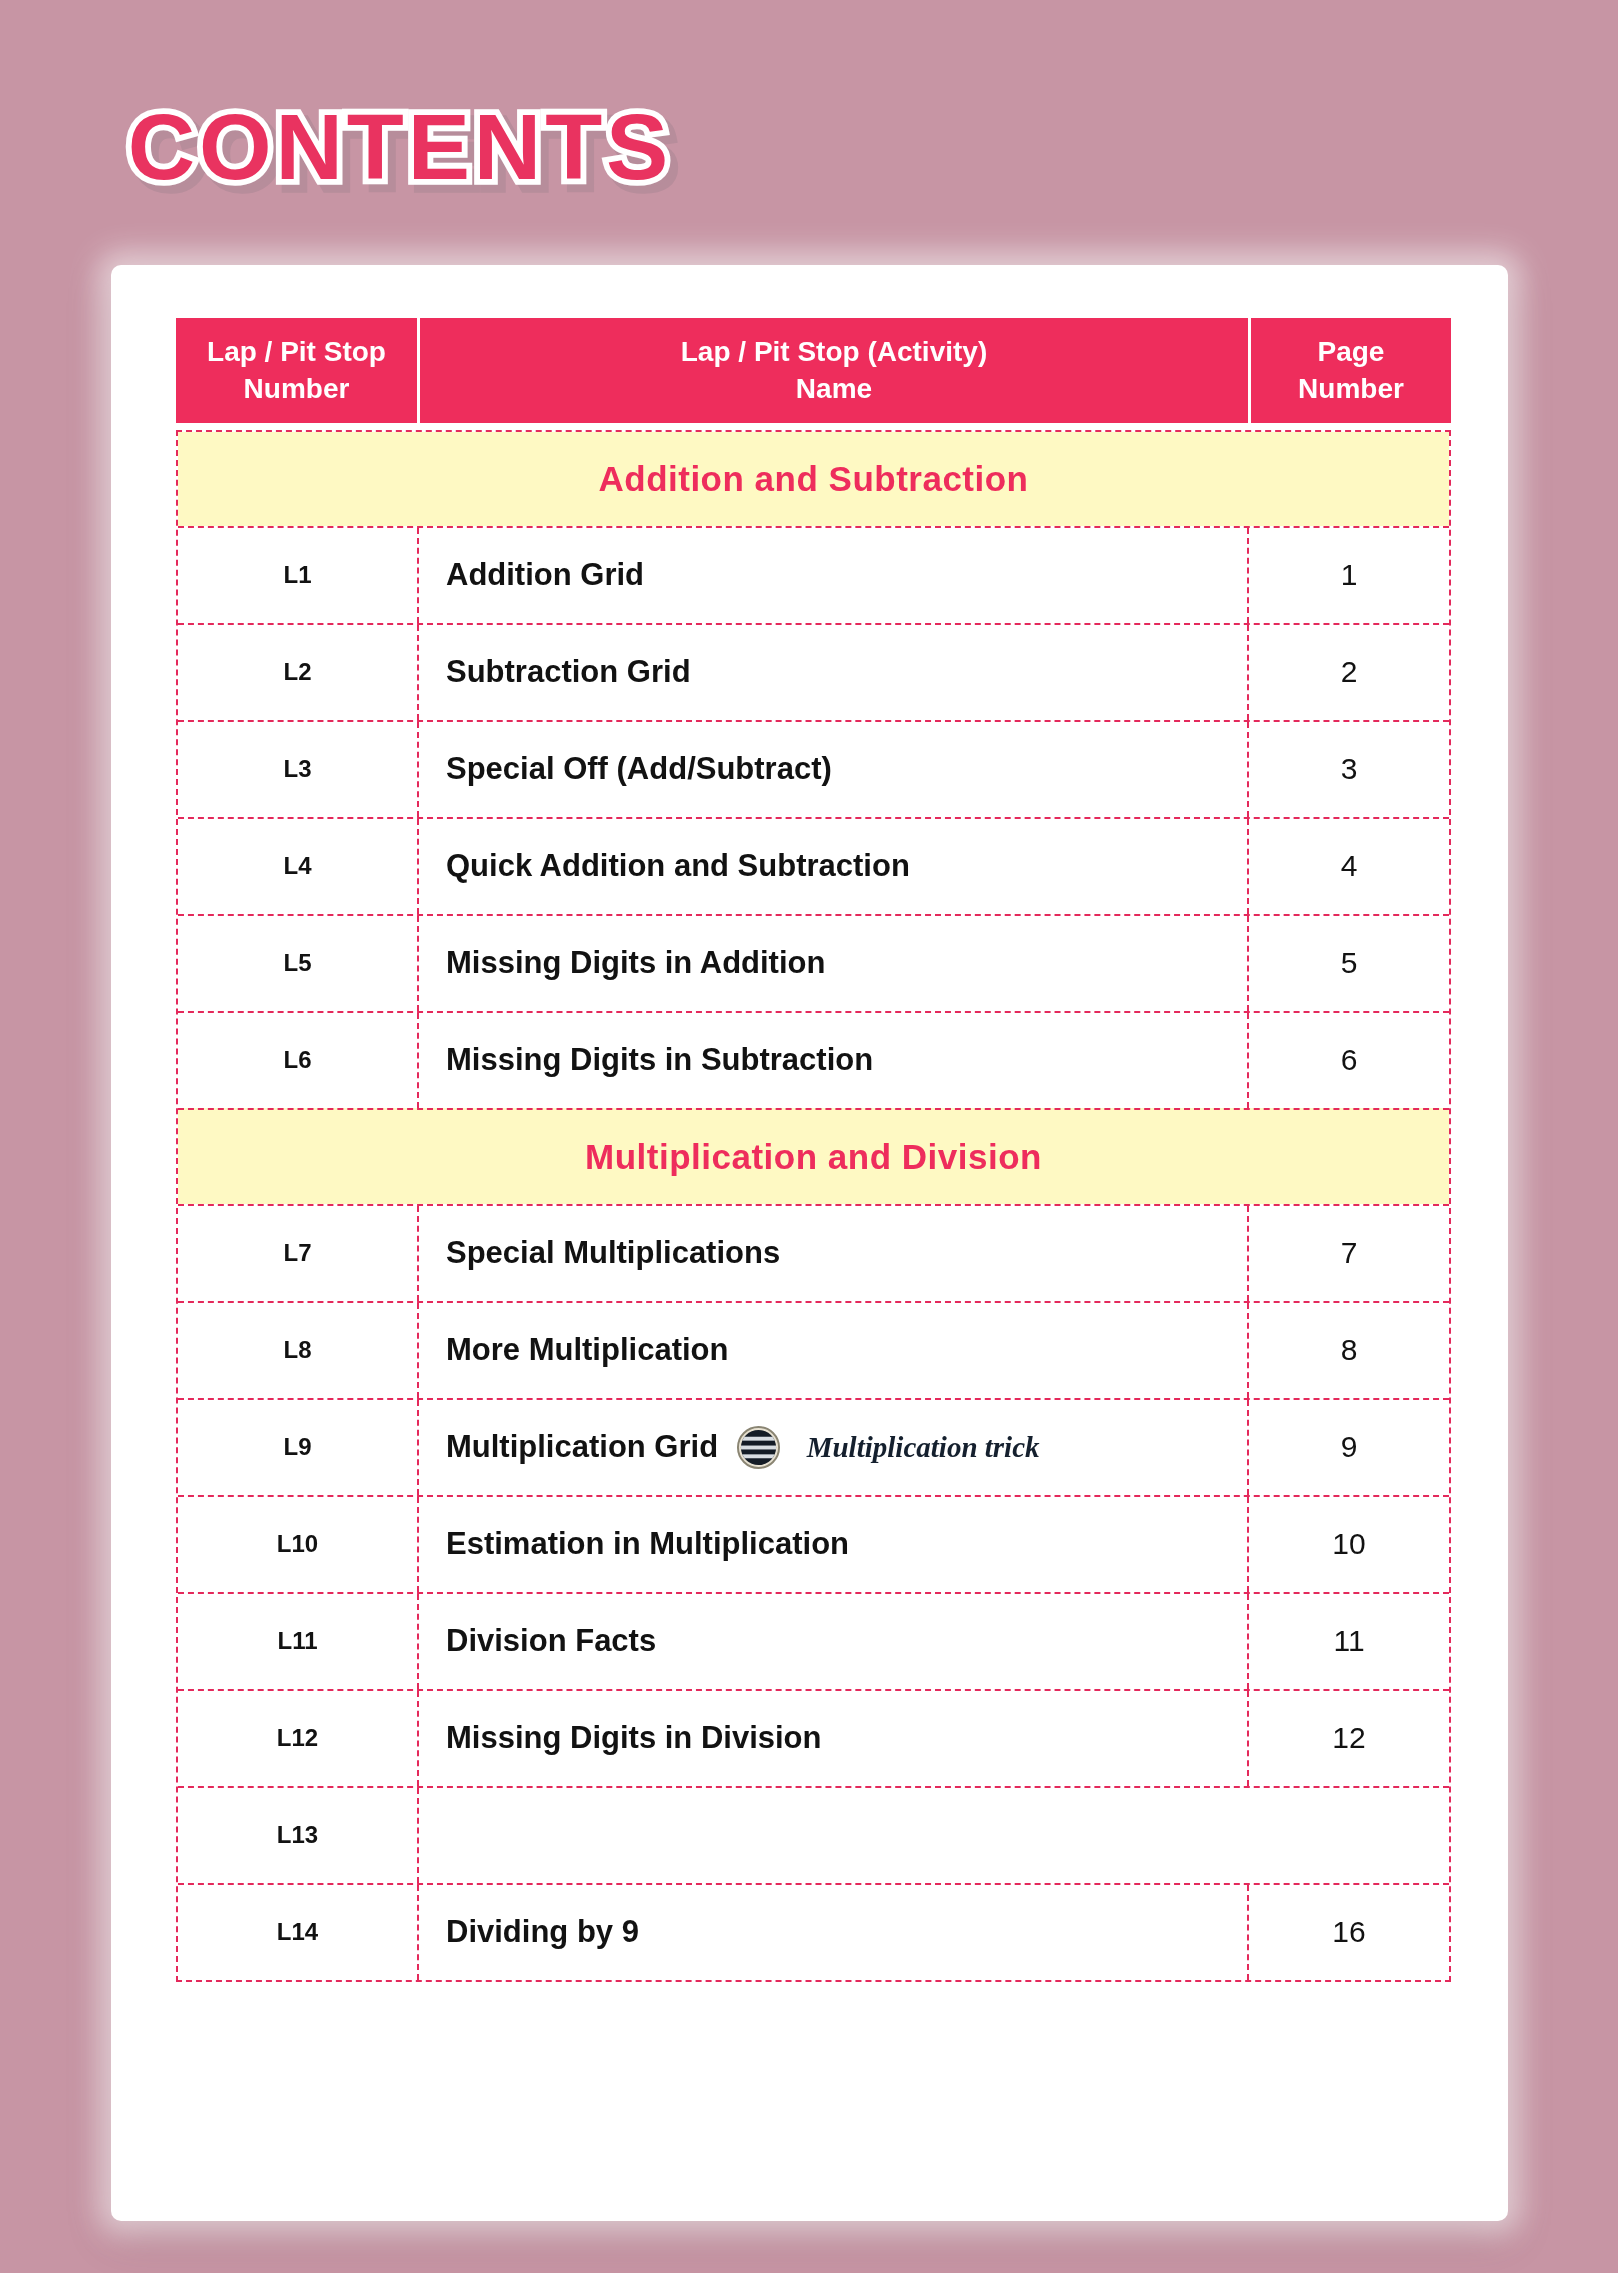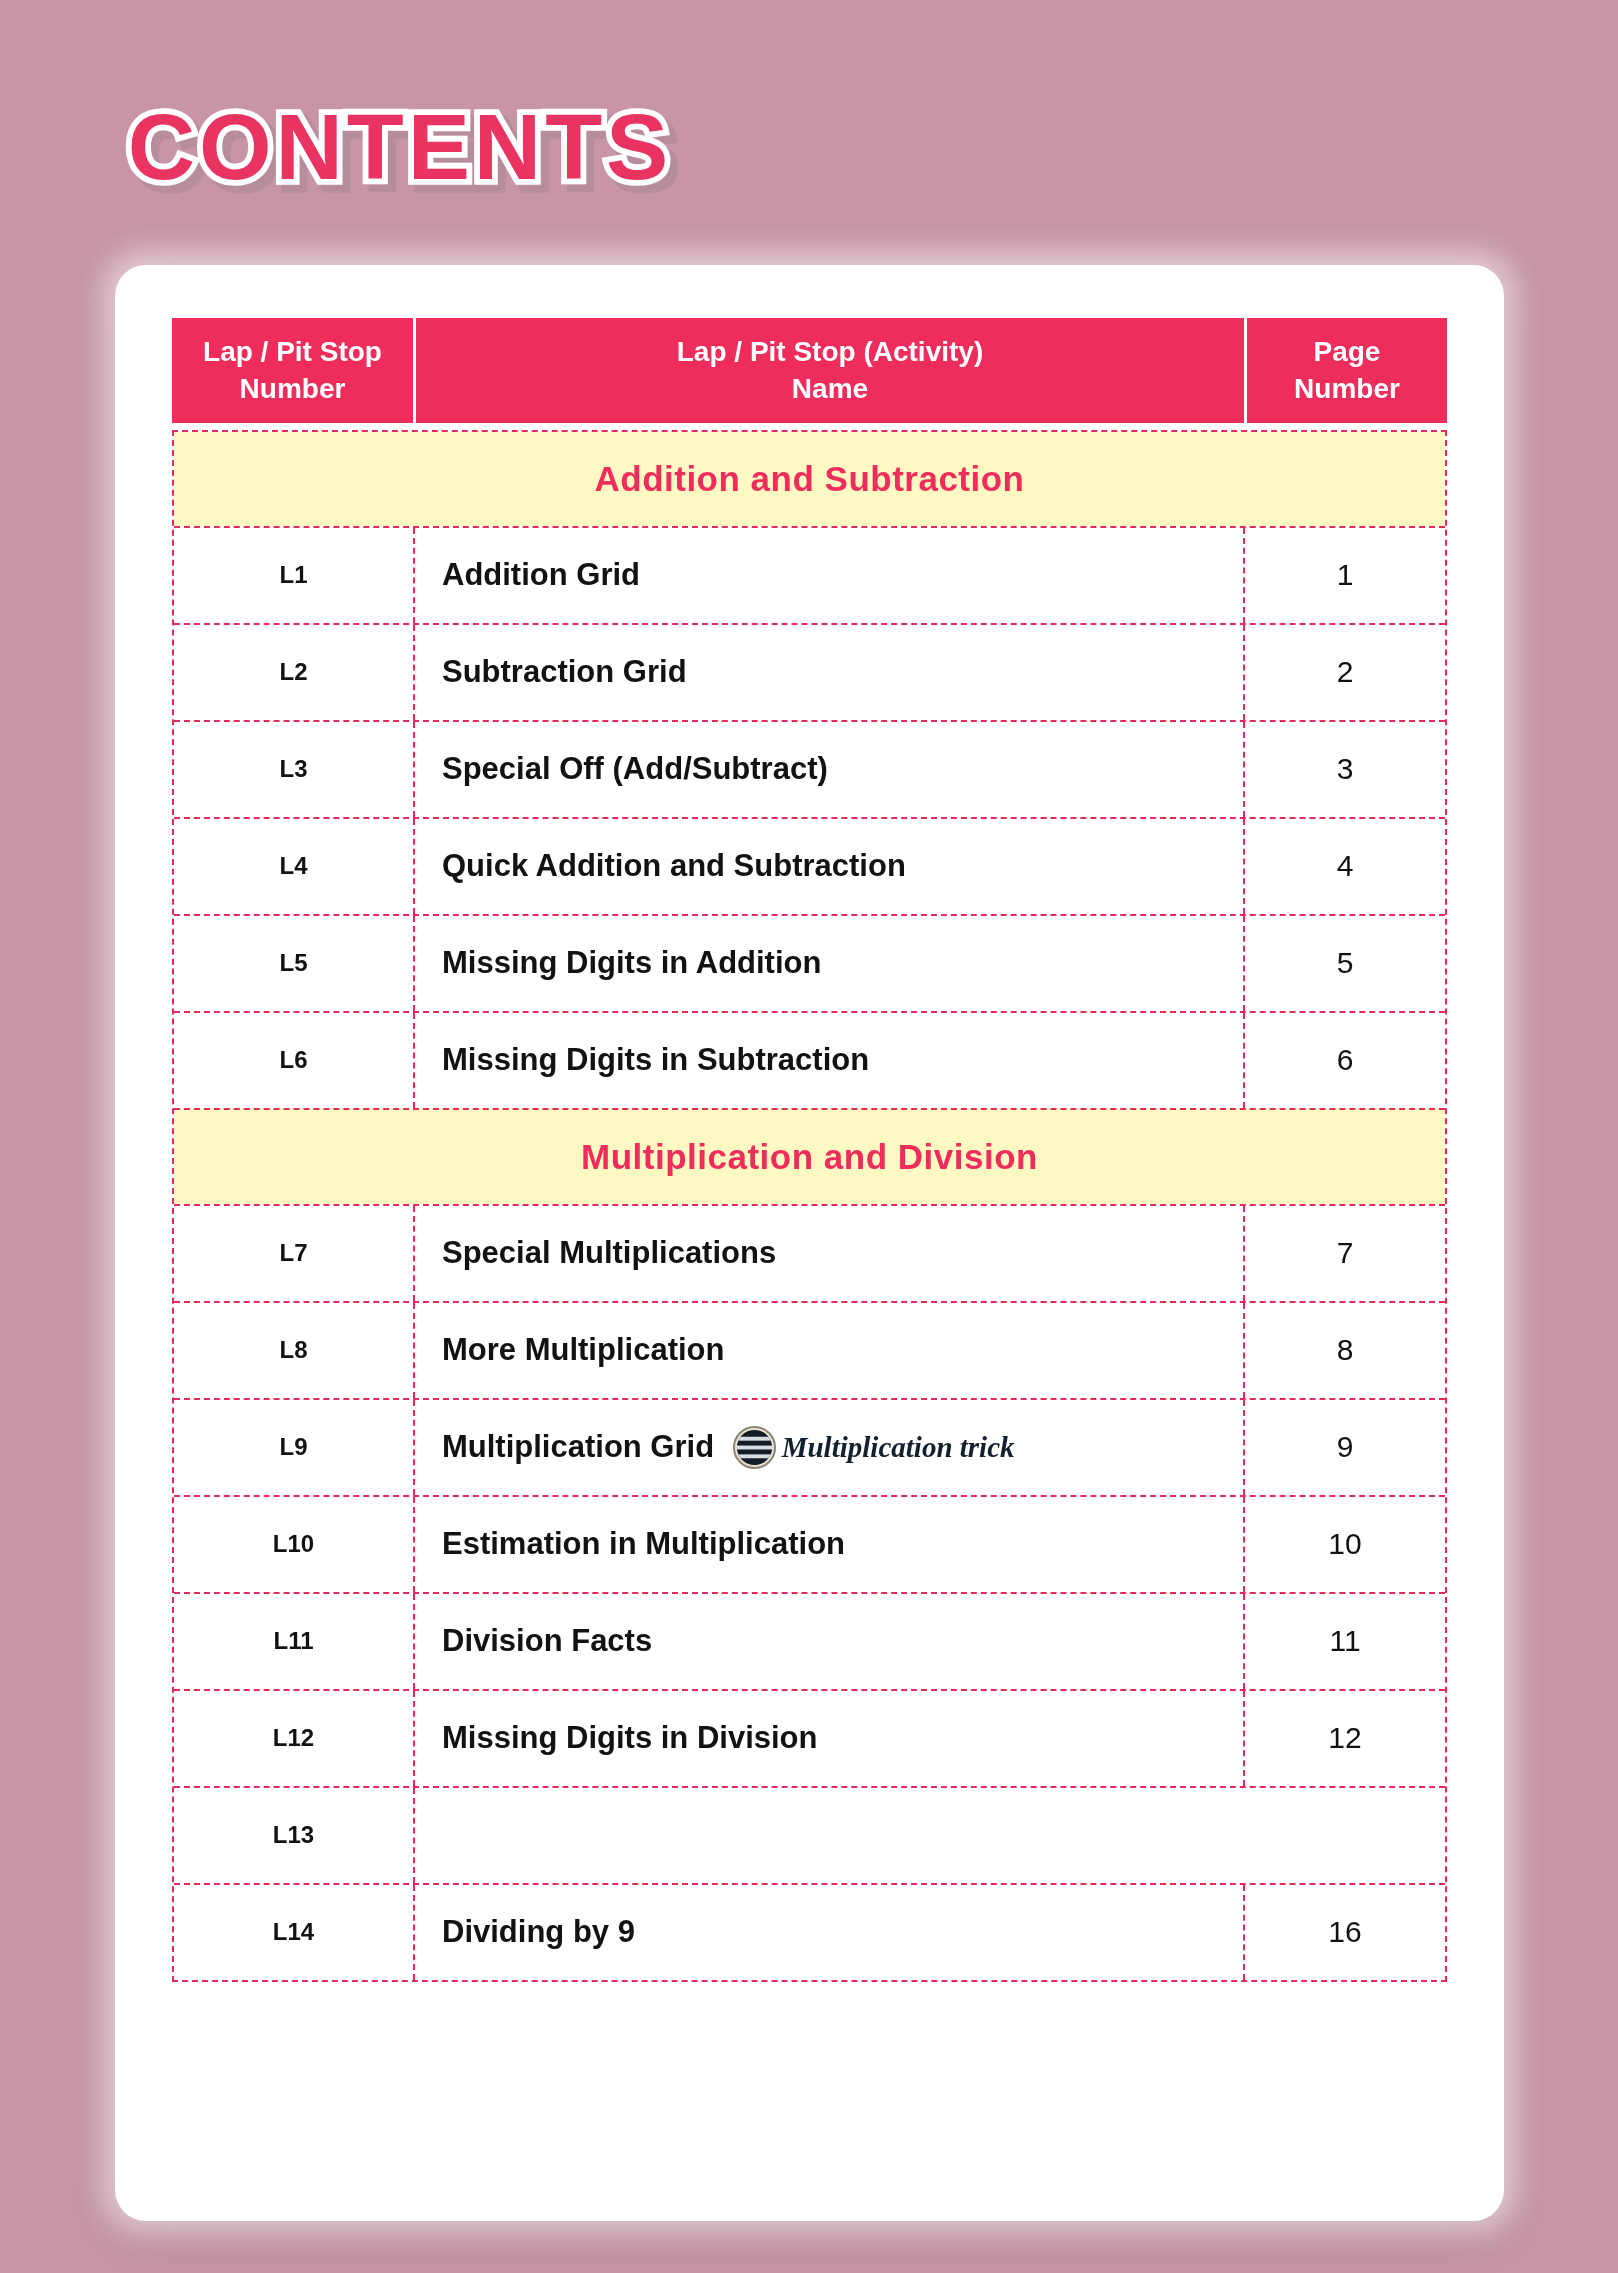--- a/index.html
+++ b/index.html
@@ -25,23 +25,24 @@
     height: 140px;
     overflow: visible;
   }
 
   
   .card {
     width: 1389px;
     height: 1956px;
     margin: 41px auto 0;
     background: #ffffff;
-    border-radius: 31px;
+    border-radius: 10px;
     box-shadow: 0 0 29px 13.7px rgba(255,255,255,0.55),
                 0 13.7px 43px rgba(96,56,72,0.28);
+    padding-left: 8px;
   }
   .table {
     padding: 53px 57px 0;
   }
 
   
   .header-row {
     display: grid;
     grid-template-columns: 244px 1fr 200px;
     background: #ee2d5c;
@@ -108,21 +109,21 @@
   .cell.pagenum {
     justify-content: center;
     font-size: 30px;
     font-weight: normal;
   }
 
   
   .badge {
     display: inline-flex;
     align-items: center;
-    gap: 5px;
+    gap: 26px;
     margin-left: 17.6px;
   }
   svg.disc {
     width: 45px;
     height: 45px;
   }
   .badge-text {
     font-family: "Liberation Serif", serif;
     font-style: italic;
     font-size: 29px;

